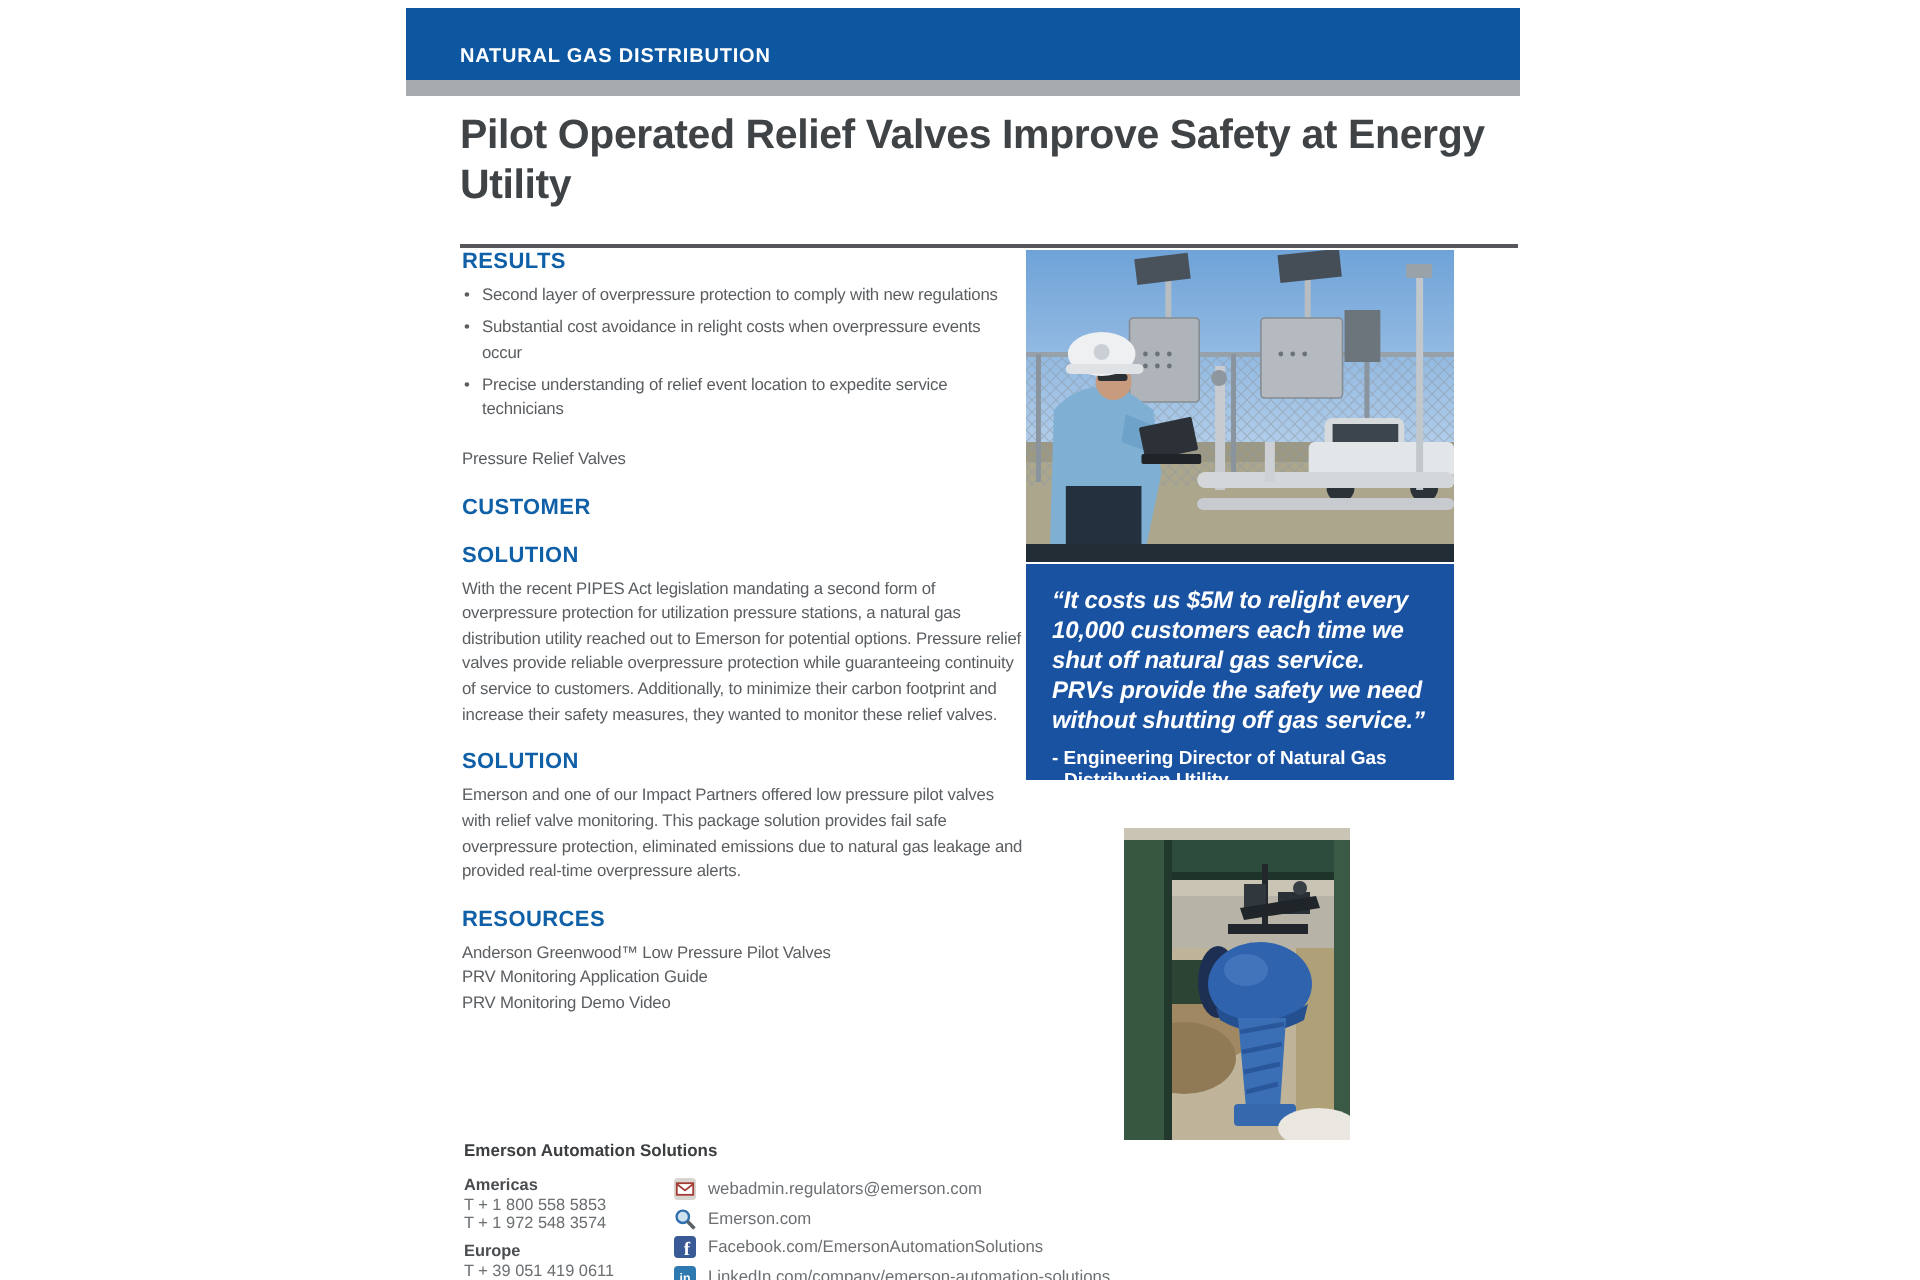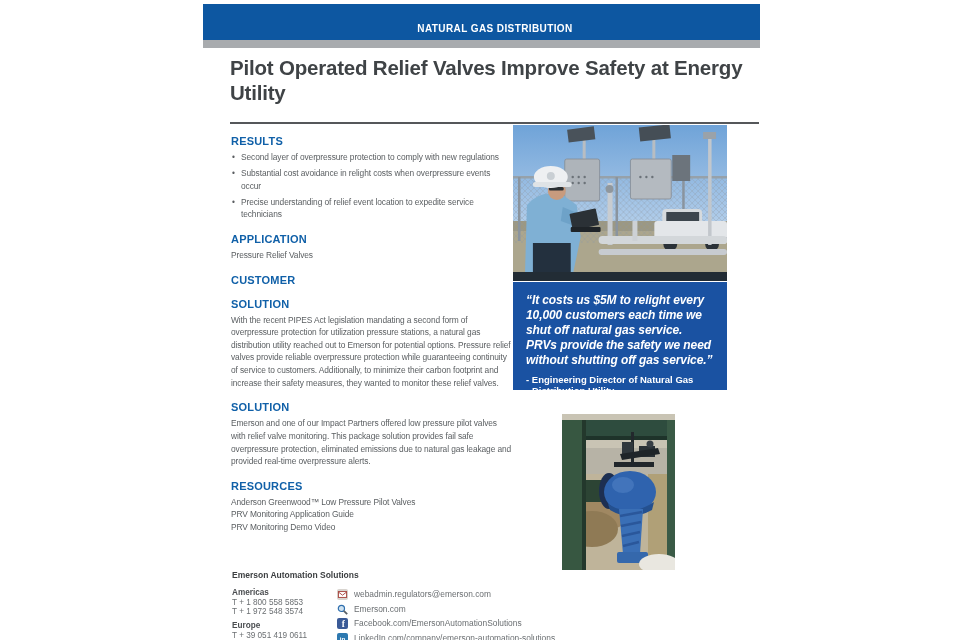--- a/index.html
+++ b/index.html
@@ -6,33 +6,32 @@
   html,body { background:#ffffff; }
   .page {
     position:relative; width:960px; height:640px; background:#ffffff;
     overflow:hidden; font-family:"Liberation Sans", sans-serif;
   }
   
   .header-bar {
     position:absolute; left:203px; top:4px; width:557px; height:36px;
     background:#0d57a1; display:flex; align-items:flex-end;
     padding:0 0 6px 27px;
-    justify-content:center;
   }
   .eyebrow { color:#ffffff; font-size:10px; font-weight:bold; letter-spacing:.4px; }
   .gray-bar { position:absolute; left:203px; top:40px; width:557px; height:8px; background:#a8abae; }
   .title {
     position:absolute; left:230px; top:56px; width:530px;
     font-size:20.5px; font-weight:bold; color:#3f4346;
     line-height:1.2; letter-spacing:-.2px;
   }
   .title-rule { position:absolute; left:230px; top:122px; width:529px; height:2px; background:#55575a; }
 
   
-  .left-col { position:absolute; left:231px; top:135px; width:281px; }
+  .left-col { position:absolute; left:231px; top:125px; width:281px; }
   .sec { margin-bottom:12px; }
   .sec h3 { font-size:11px; font-weight:bold; color:#1060a8; letter-spacing:.2px; margin-bottom:4px; }
   .sec p, .sec li, .sec .res-line {
     font-size:8.4px; color:#5a5e61; line-height:1.5; letter-spacing:-.1px;
   }
   .sec ul { list-style:none; }
   .sec li { position:relative; padding-left:10px; margin-bottom:3.5px; }
   .sec li::before { content:"•"; position:absolute; left:1px; top:0; color:#5a5e61; }
 
   
@@ -73,21 +72,20 @@
     <section class="sec">
       <h3>RESULTS</h3>
       <ul>
         <li>Second layer of overpressure protection to comply with new regulations</li>
         <li>Substantial cost avoidance in relight costs when overpressure events occur</li>
         <li>Precise understanding of relief event location to expedite service technicians</li>
       </ul>
     </section>
 
     <section class="sec">
-      <h3>APPLICATION</h3>
       <p>Pressure Relief Valves</p>
     </section>
 
     <section class="sec">
       <h3>CUSTOMER</h3>
     </section>
 
     <section class="sec">
       <h3>SOLUTION</h3>
       <p>With the recent PIPES Act legislation mandating a second form of overpressure protection for utilization pressure stations, a natural gas distribution utility reached out to Emerson for potential options. Pressure relief valves provide reliable overpressure protection while guaranteeing continuity of service to customers. Additionally, to minimize their carbon footprint and increase their safety measures, they wanted to monitor these relief valves.</p>

